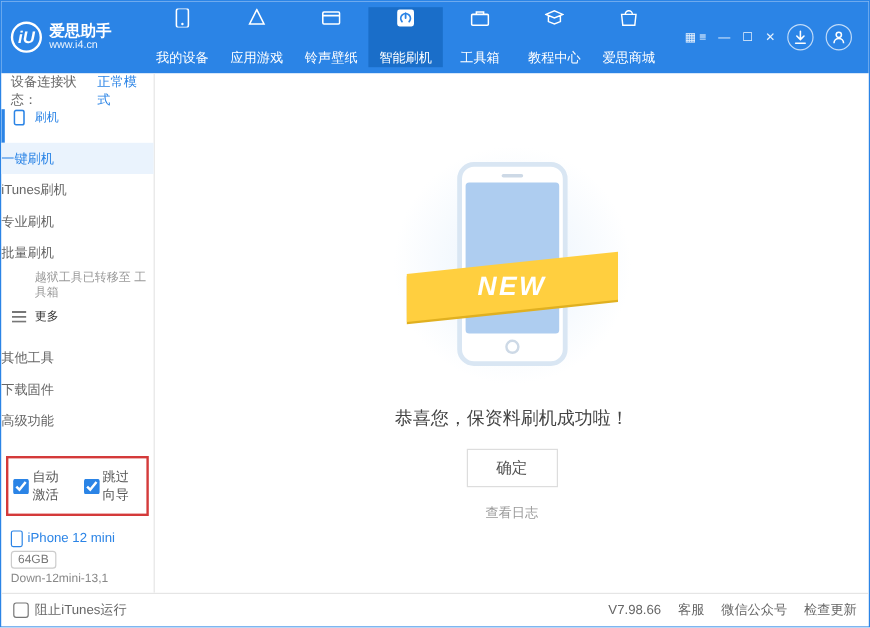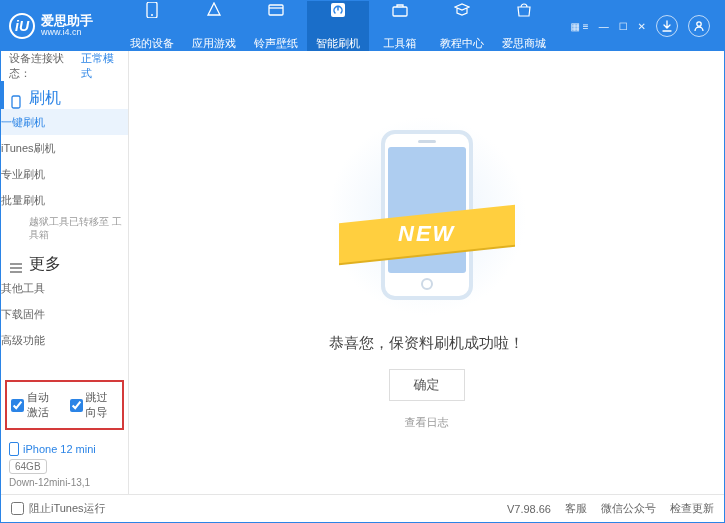--- a/index.html
+++ b/index.html
@@ -1,36 +1,36 @@
 <!DOCTYPE html>
 <html><head>
 <meta charset="utf-8">
 <style>
 *{box-sizing:border-box;margin:0;padding:0;font-family:"Microsoft YaHei",sans-serif}
 body{background:#f5f5f5;display:flex;justify-content:center;align-items:center;height:100vh}
 .window{width:725px;height:523px;border:1px solid #2b84e6;background:#fff;display:flex;flex-direction:column;overflow:hidden}
-.titlebar{height:50px;background:#2b84e6;color:#fff;display:flex;align-items:center;padding:0 8px}
+.titlebar{height:60px;background:#2b84e6;color:#fff;display:flex;align-items:center;padding:0 8px}
 .logo-wrap{display:flex;align-items:center;gap:6px;width:112px}
 .logo-circ{width:26px;height:26px;border:2px solid #fff;border-radius:50%;display:flex;align-items:center;justify-content:center;font-weight:bold;font-size:14px;font-style:italic}
 .brand{display:flex;flex-direction:column;line-height:1.1}
 .brand-name{font-size:13px;font-weight:bold}
 .brand-url{font-size:9px;opacity:0.9}
 .nav{display:flex;flex:1}
 .nav-item{width:62px;height:50px;display:flex;flex-direction:column;align-items:center;justify-content:center;font-size:11px;cursor:pointer;gap:18px}
 .nav-item.active{background:#1a6ec9}
 .nav-icon{width:16px;height:16px;display:flex;align-items:center;justify-content:center}
 .win-controls{display:flex;align-items:center;gap:10px;padding-right:6px}
 .small-ctrl{font-size:10px;cursor:pointer;opacity:0.9}
 .round-btn{width:22px;height:22px;border:1.5px solid rgba(255,255,255,0.7);border-radius:50%;display:flex;align-items:center;justify-content:center;cursor:pointer}
 .body{flex:1;display:flex;overflow:hidden}
 .sidebar{width:128px;border-right:1px solid #e5e5e5;display:flex;flex-direction:column;font-size:12px;color:#555}
 .status-row{height:30px;display:flex;align-items:center;padding:12px 8px;gap:4px;font-size:11px}
 .status-label{color:#666}
 .status-val{color:#2b84e6}
-.sec-head{height:28px;display:flex;align-items:flex-end;gap:6px;padding:0 8px;color:#333;font-size:16px}
+.sec-head{height:28px;display:flex;align-items:flex-start;gap:6px;padding:0 8px;color:#333;font-size:10px}
 .sec-head.active{border-left:3px solid #2b84e6;color:#2b84e6;padding-left:5px;font-weight:500}
 .sec-head .sm-icon{width:14px;height:14px;display:flex;align-items:center;justify-content:center}
 .sub-item{height:26px;display:flex;align-items:center;font-size:11px;color:#666;cursor:pointer}
 .sub-item.sel{background:#eaf3fd;color:#2b84e6}
 .sub-note{font-size:10px;color:#999;padding:2px 0 6px 28px;line-height:1.3}
 .lock-sec{color:#bbb}
 .checks-box{border:2px solid #d43a3a;margin:6px 4px;padding:8px 4px;display:flex;gap:10px;font-size:11px;color:#555}
 .chk{display:flex;align-items:center;gap:3px}
 .chk input{accent-color:#2b84e6}
 .device-box{padding:6px 8px;font-size:11px}

